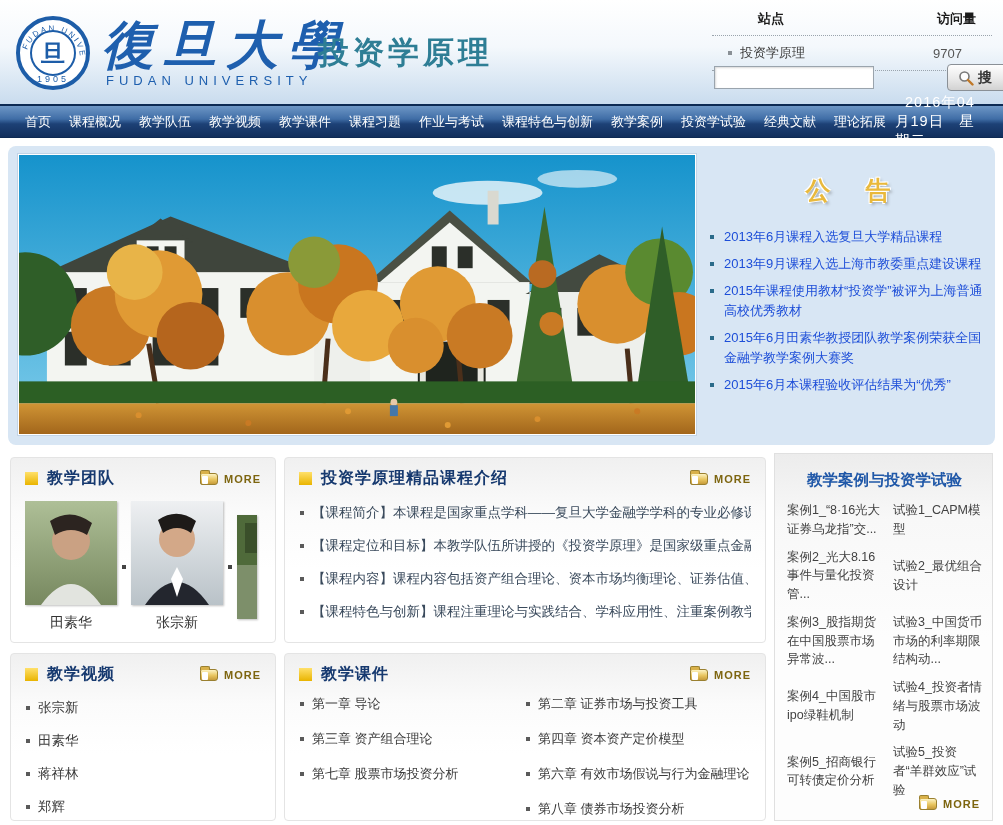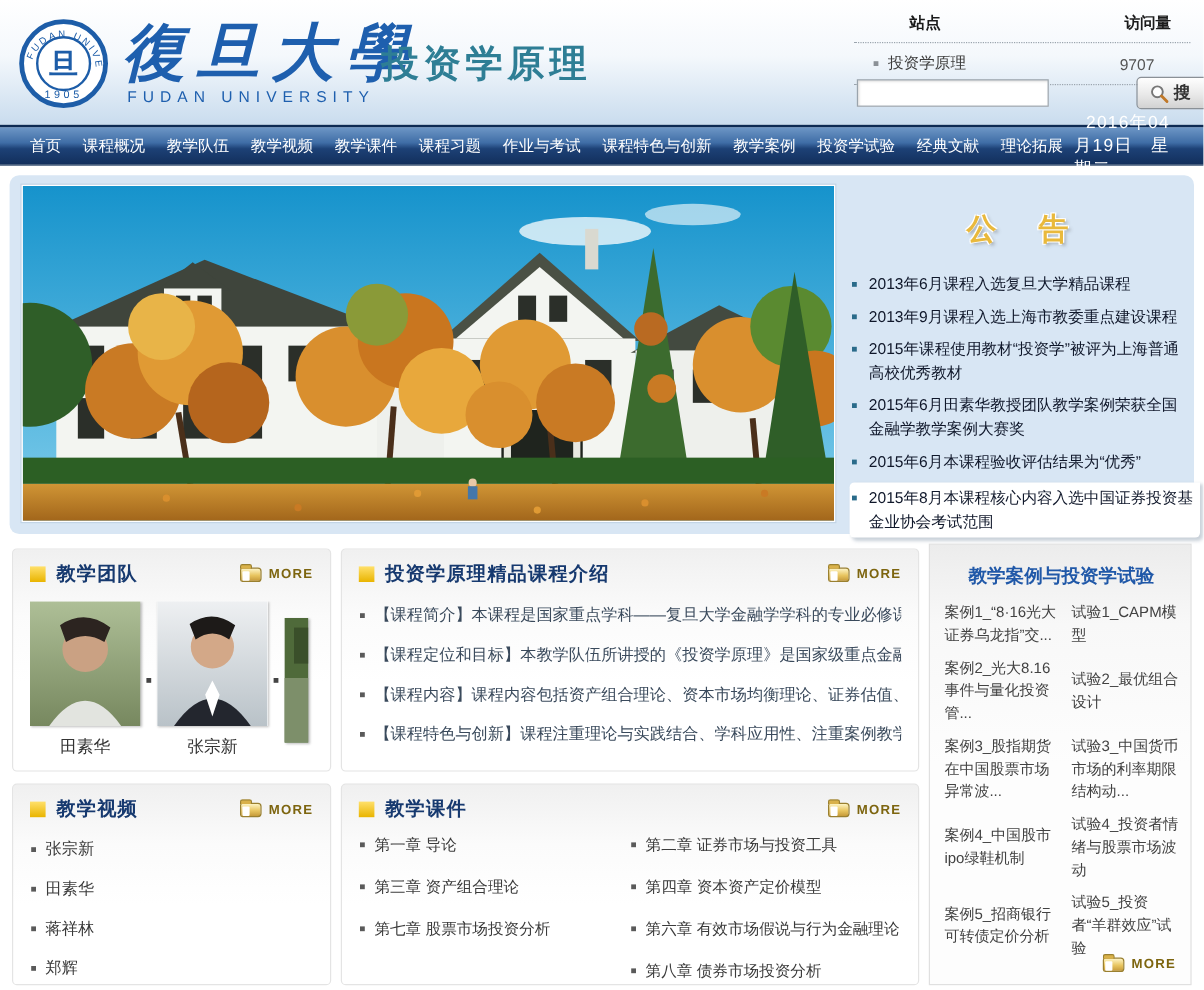--- a/index.html
+++ b/index.html
@@ -48,21 +48,21 @@
   .banner { position:absolute; top:146px; left:8px; width:987px; height:299px;
     background:#d8e6f4; border-radius:8px; }
   .banner-photo { position:absolute; top:8px; left:10px; width:678px; height:281px;
     border:1px solid #ffffff; box-shadow:0 0 0 1px #c2d4e6; }
   .announce { position:absolute; left:700px; top:0; width:280px; height:299px; }
   .announce-title { text-align:center; margin-top:28px; font-size:25px; font-weight:bold;
     color:#e9b93c; letter-spacing:14px; padding-left:14px;
     text-shadow:-1px -1px 0 #fff,1px -1px 0 #fff,-1px 1px 0 #fff,2px 2px 3px rgba(90,90,90,.45); }
   .announce ul { list-style:none; margin-top:20px; }
   .announce li { position:relative; padding-left:16px; margin-bottom:7px;
-    font-size:13px; line-height:20px; color:#0f172a; cursor:pointer; }
+    font-size:13px; line-height:20px; color:#1d4ed8; cursor:pointer; }
   .announce li::before { content:""; position:absolute; left:2px; top:8px; width:4px; height:4px; background:#2a6b8a; }
   .announce li.lastwhite { background:#fff; border-radius:4px 0 4px 4px; padding:3px 2px 3px 16px;
     width:292px; box-shadow:2px 2px 3px rgba(120,140,160,.4); }
   .announce li.lastwhite::before { top:11px; }
 
   
   .sec { position:absolute; background:linear-gradient(180deg,#f0f0f0 0%,#fbfbfb 30%,#ffffff 60%);
     border:1px solid #e4e4e4; border-radius:4px; padding:10px 14px; }
   .sec-head { display:flex; align-items:center; margin-bottom:4px; }
   .sec-sq { width:13px; height:13px; background:linear-gradient(180deg,#ffe06a,#e9b400); margin-right:9px; }
@@ -261,21 +261,20 @@
   </svg>
 
   <aside class="announce">
     <div class="announce-title">公 告</div>
     <ul>
       <li>2013年6月课程入选复旦大学精品课程</li>
       <li>2013年9月课程入选上海市教委重点建设课程</li>
       <li>2015年课程使用教材“投资学”被评为上海普通高校优秀教材</li>
       <li>2015年6月田素华教授团队教学案例荣获全国金融学教学案例大赛奖</li>
       <li>2015年6月本课程验收评估结果为“优秀”</li>
-      <li class="lastwhite">2015年8月本课程核心内容入选中国证券投资基金业协会考试范围</li>
     </ul>
   </aside>
 </div>
 
 <section class="sec" id="sec-team">
   <div class="sec-head">
     <span class="sec-sq"></span>
     <span class="sec-title">教学团队</span>
     <span class="more">
       <span class="folder"></span>

